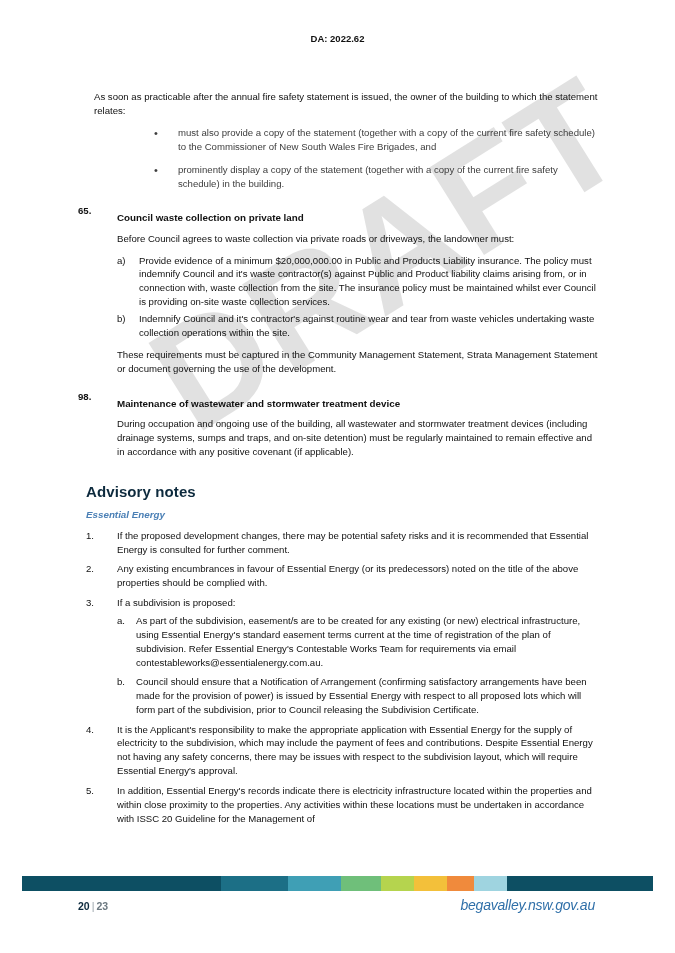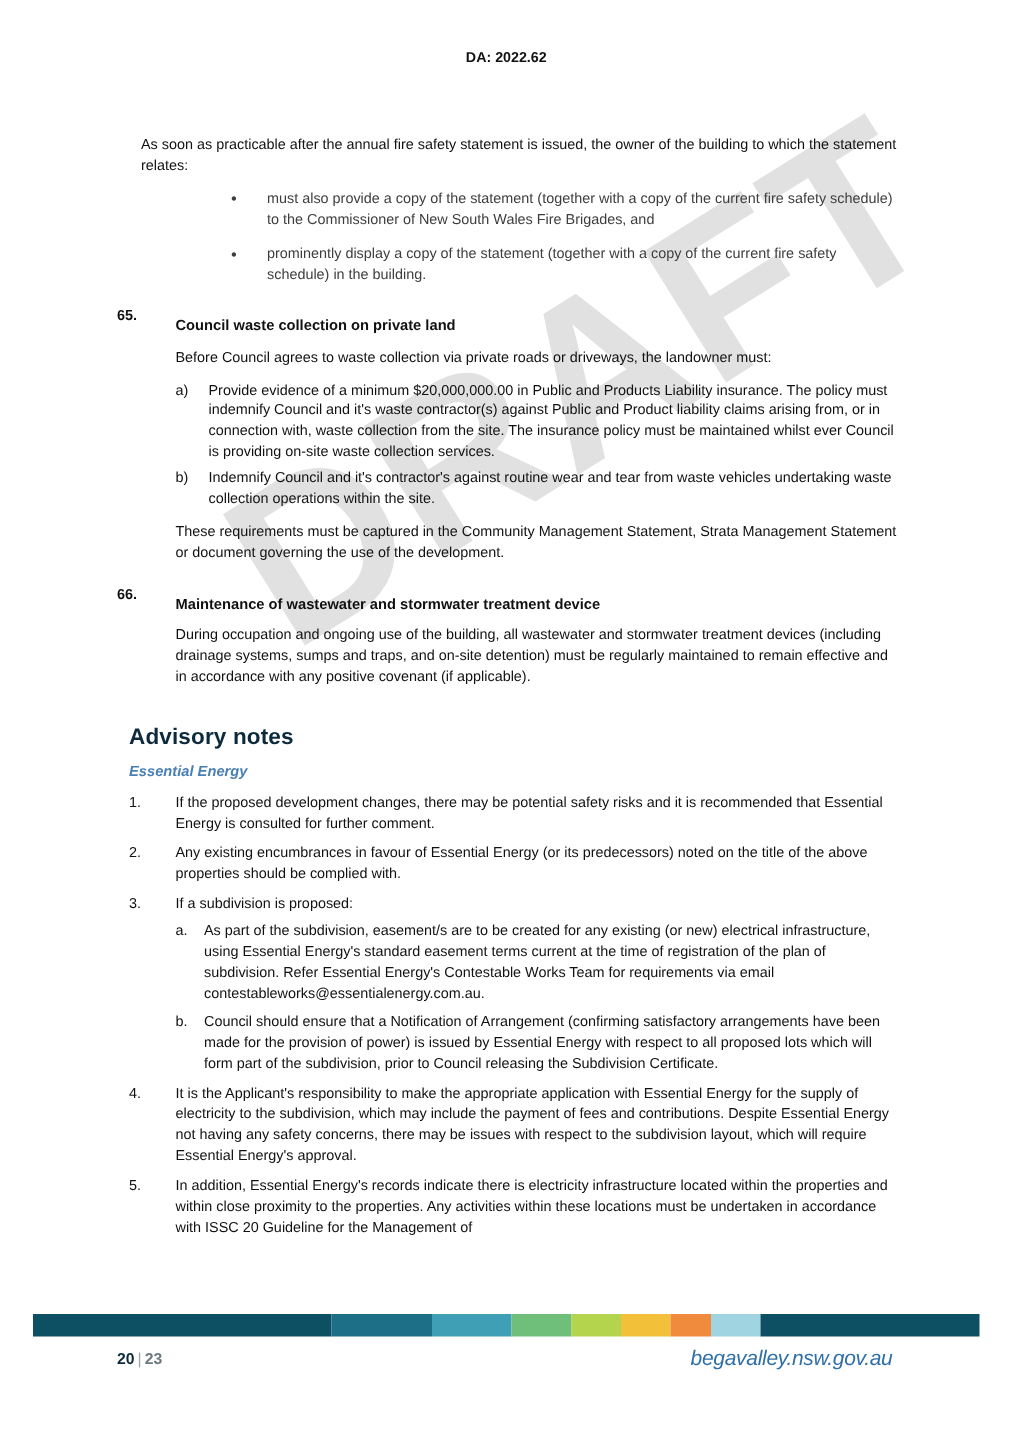--- a/index.html
+++ b/index.html
@@ -269,21 +269,21 @@
         <span>Provide evidence of a minimum $20,000,000.00 in Public and Products Liability insurance. The policy must indemnify Council and it's waste contractor(s) against Public and Product liability claims arising from, or in connection with, waste collection from the site. The insurance policy must be maintained whilst ever Council is providing on-site waste collection services.</span>
       </li>
       <li>
         <span class="lbl">b)</span>
         <span>Indemnify Council and it's contractor's against routine wear and tear from waste vehicles undertaking waste collection operations within the site.</span>
       </li>
     </ul>
     <p class="para indent">These requirements must be captured in the Community Management Statement, Strata Management Statement or document governing the use of the development.</p>
 
     <div class="numbered-section">
-      <span class="num">66.</span>
+      <span class="num">98.</span>
       <span class="title">Maintenance of wastewater and stormwater treatment device</span>
     </div>
     <p class="para indent">During occupation and ongoing use of the building, all wastewater and stormwater treatment devices (including drainage systems, sumps and traps, and on-site detention) must be regularly maintained to remain effective and in accordance with any positive covenant (if applicable).</p>
 
     <h2 class="advisory">Advisory notes</h2>
     <div class="subhead">Essential Energy</div>
 
     <ol class="adv">
       <li>
         <span class="onum">1.</span>

